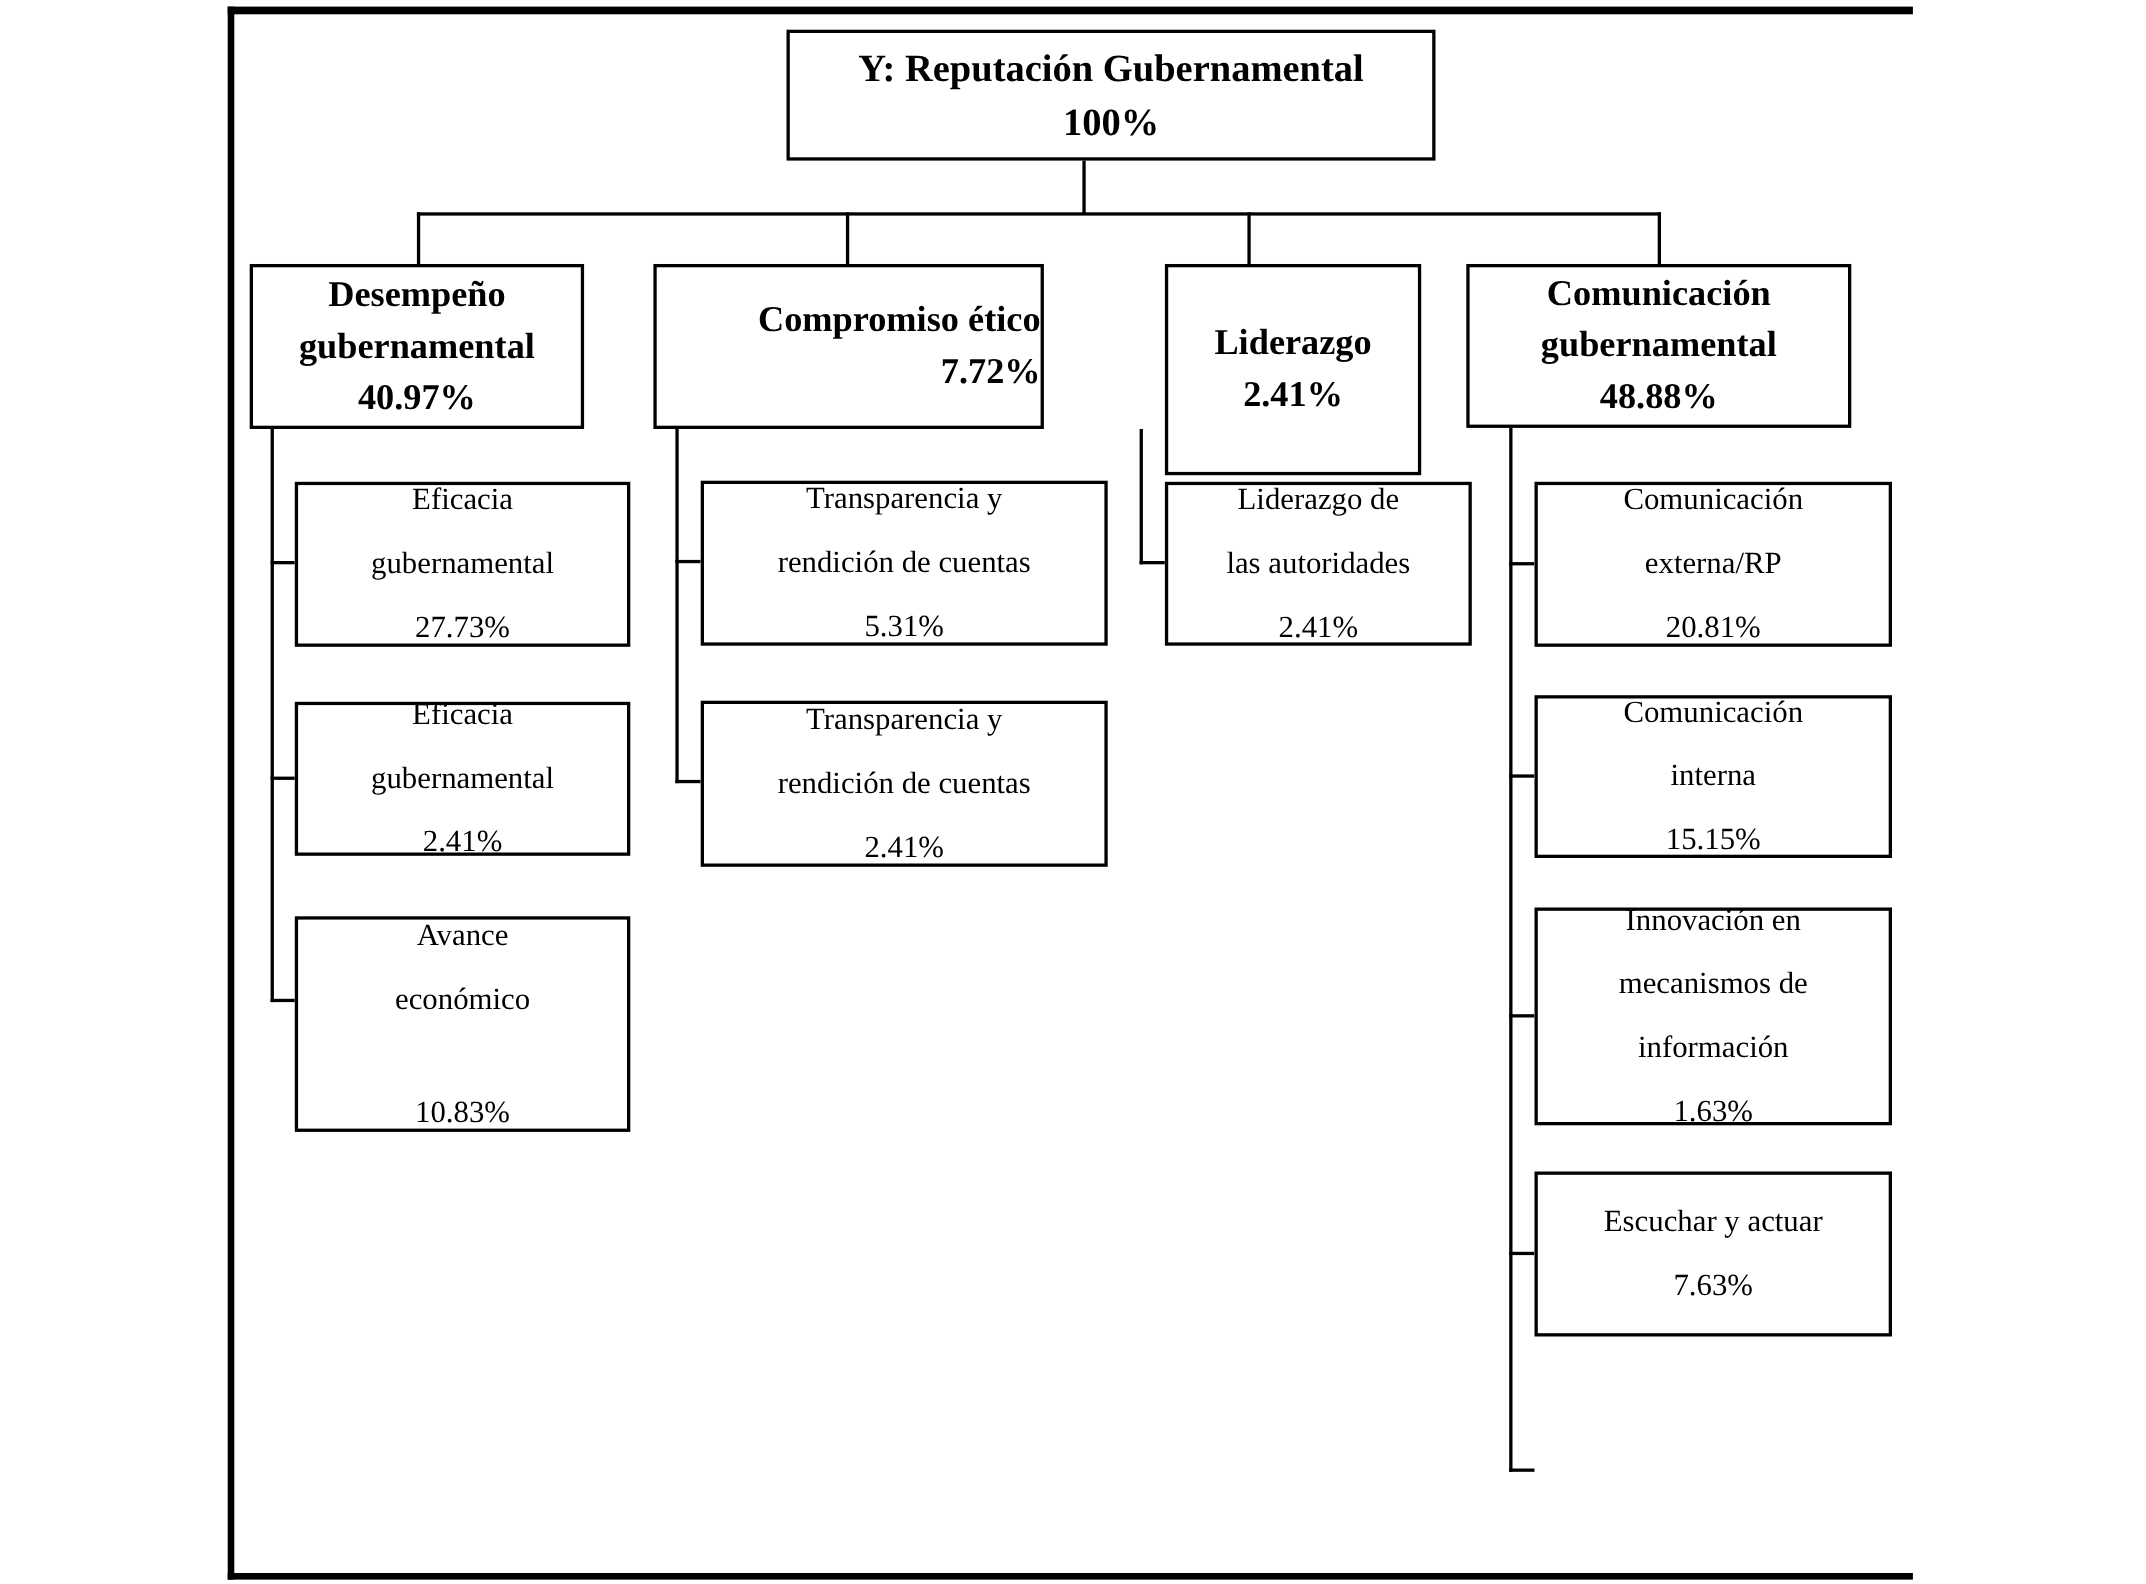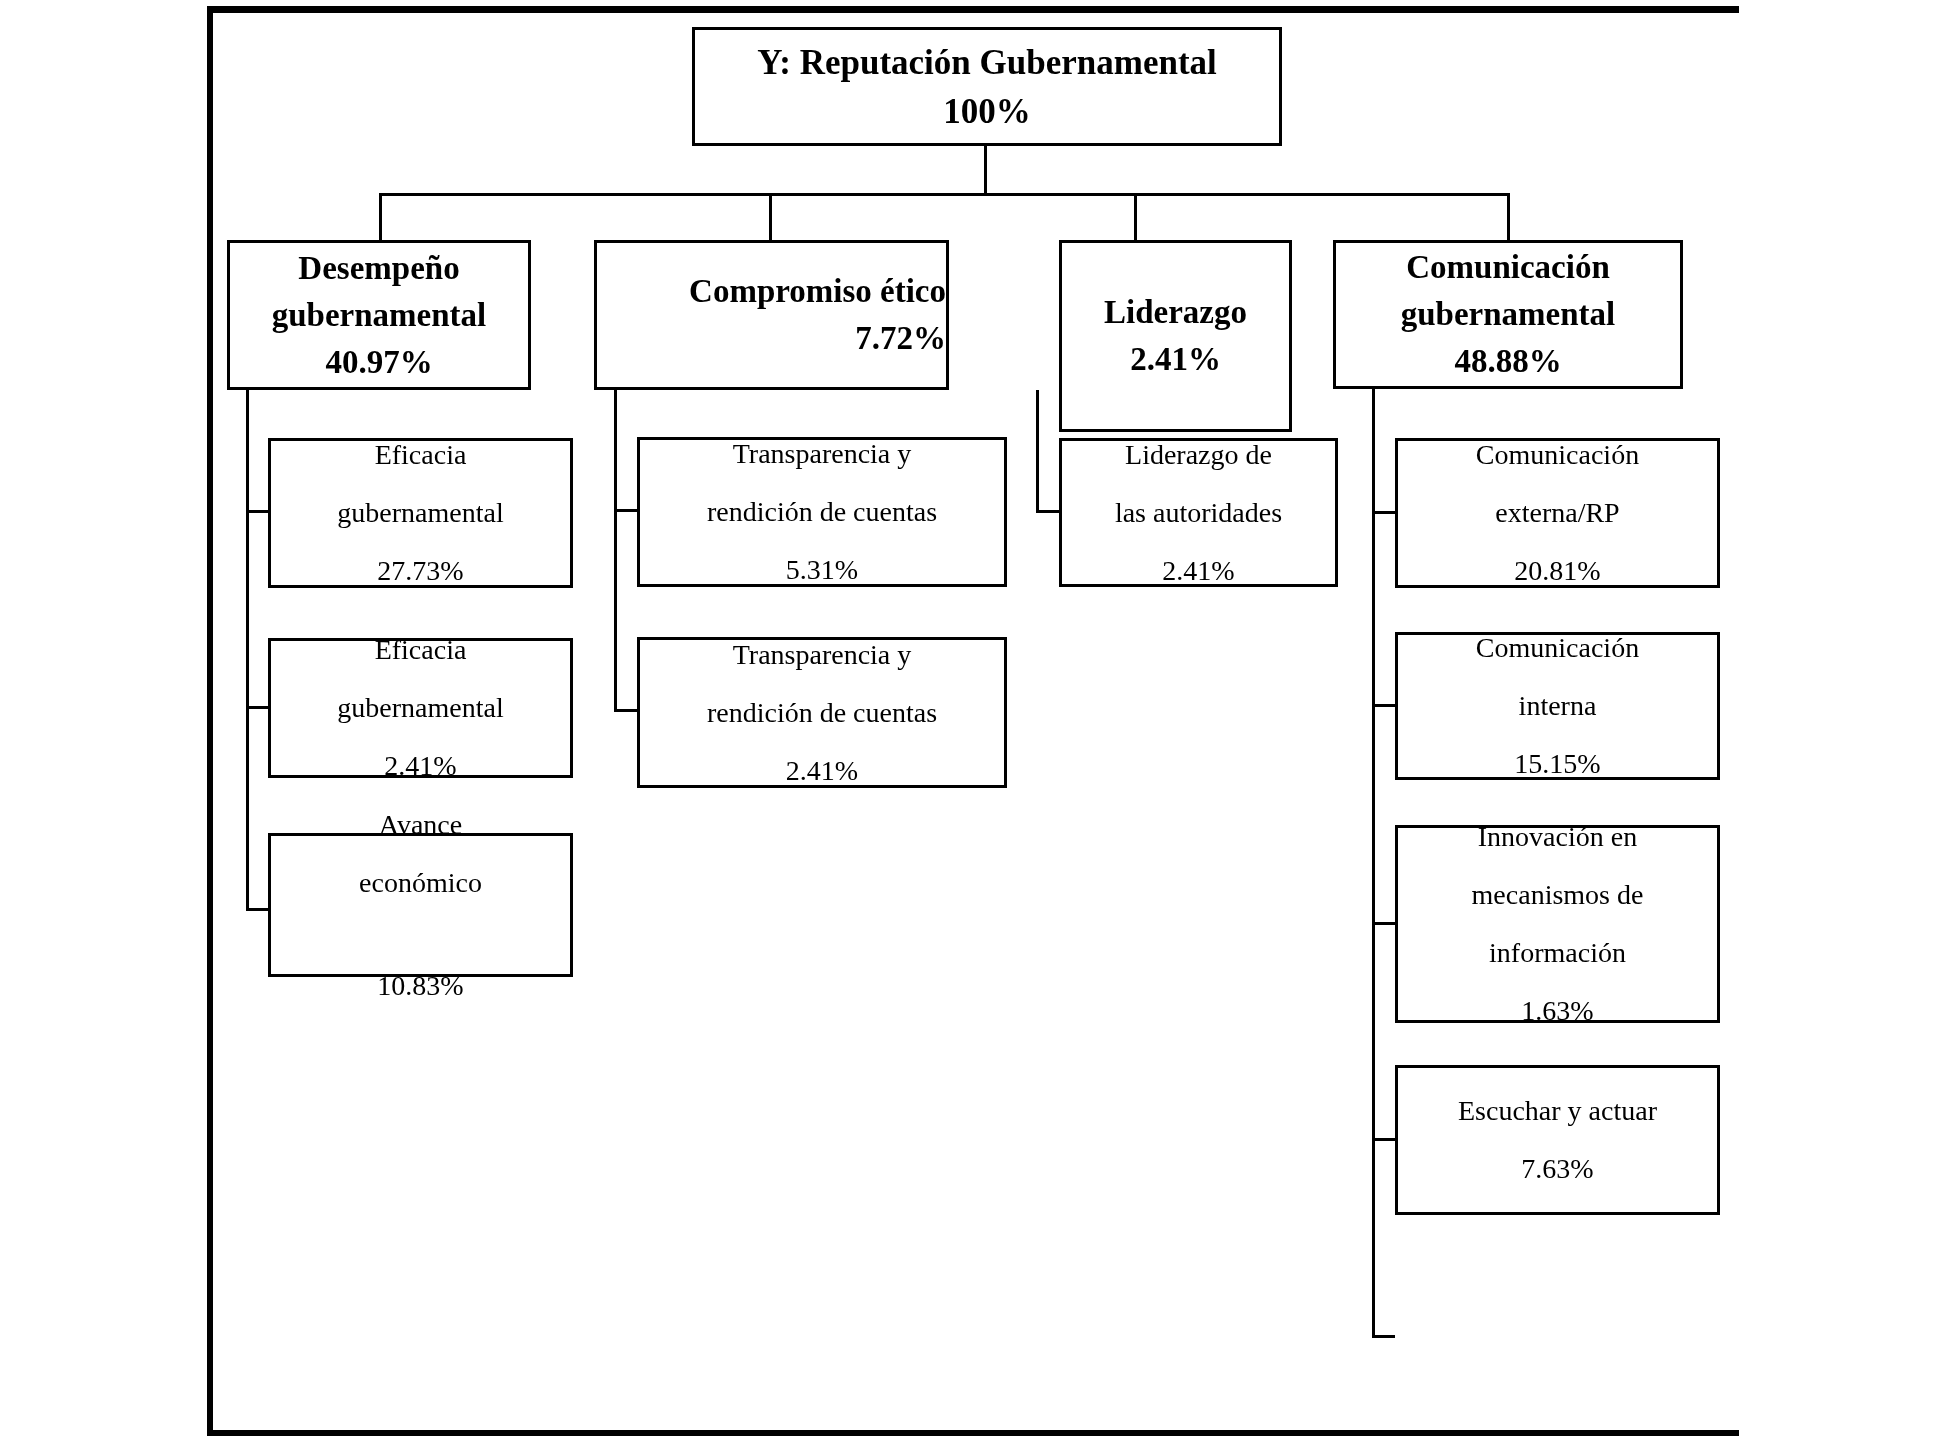--- a/index.html
+++ b/index.html
@@ -20,21 +20,21 @@
     display:flex;
     flex-direction:column;
     align-items:center;
     justify-content:center;
     text-align:center;
   }
   .box .label,.box .value{
     display:block;
     white-space:pre-line;
   }
-  .root-box{font-weight:bold;font-size:35px;line-height:49px;}
+  .root-box{font-weight:bold;font-size:35px;line-height:49px;margin-left:23px;}
   .lvl2{font-weight:bold;font-size:33px;line-height:47px;}
   .child{font-size:28px;line-height:58px;}
   .italic-label .label{font-style:italic;}
 </style>
 </head>
 <body>
 
 <div class="canvas">
 
   <div class="line" style="left:207px;top:6px;width:6px;height:1430px;"></div>
@@ -80,21 +80,21 @@
   <div class="box child" style="left:268px;top:438px;width:305px;height:150px;">
     <span class="label">Eficacia
 gubernamental</span>
     <span class="value">27.73%</span>
   </div>
   <div class="box child" style="left:268px;top:638px;width:305px;height:140px;">
     <span class="label">Eficacia
 gubernamental</span>
     <span class="value">2.41%</span>
   </div>
-  <div class="box child" style="left:268px;top:833px;width:305px;height:144px;gap:45px;">
+  <div class="box child" style="left:268px;top:833px;width:305px;height:196px;gap:45px;">
     <span class="label">Avance
 económico</span>
     <span class="value">10.83%</span>
   </div>
 
   <div class="line" style="left:614px;top:390px;width:3px;height:322px;"></div>
   <div class="line" style="left:614px;top:509px;width:23px;height:3px;"></div>
   <div class="line" style="left:614px;top:709px;width:23px;height:3px;"></div>
 
   <div class="box child" style="left:637px;top:437px;width:370px;height:150px;">

